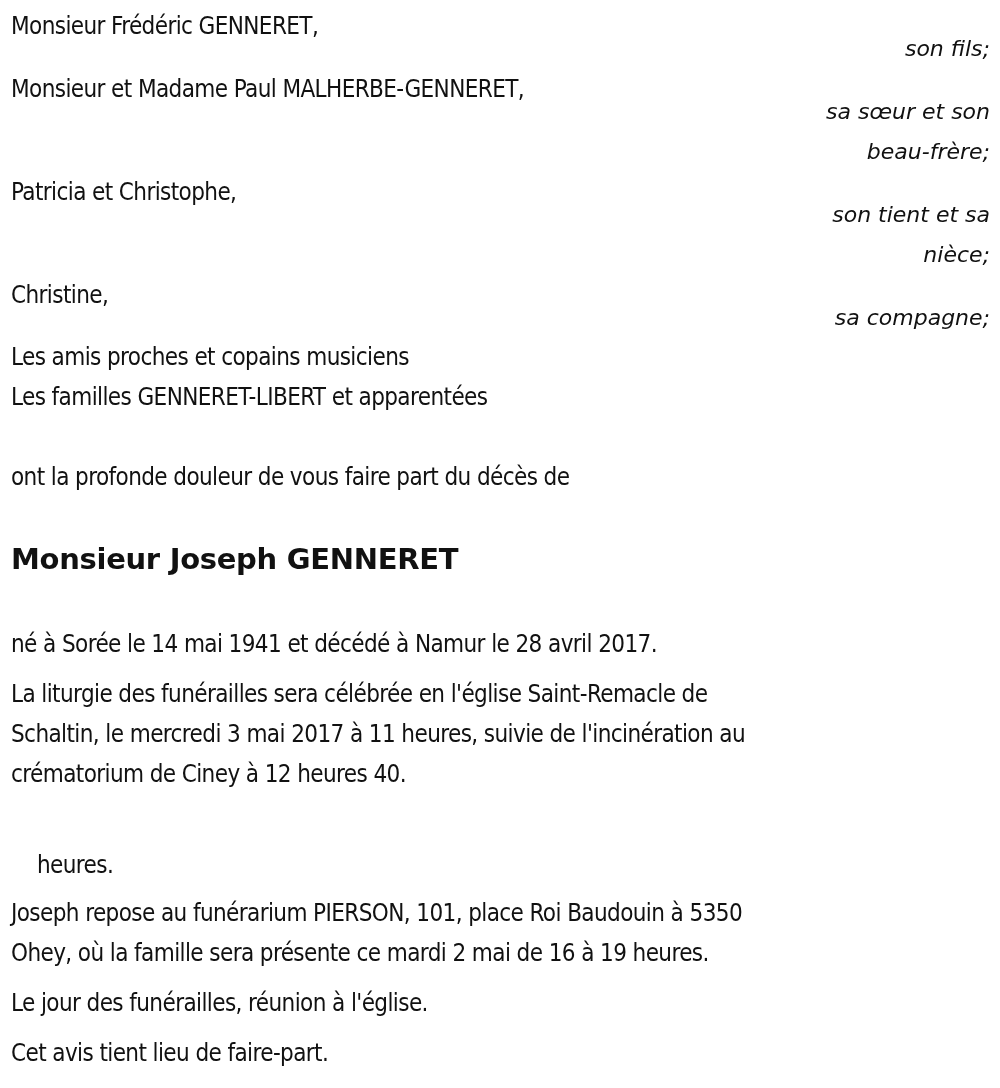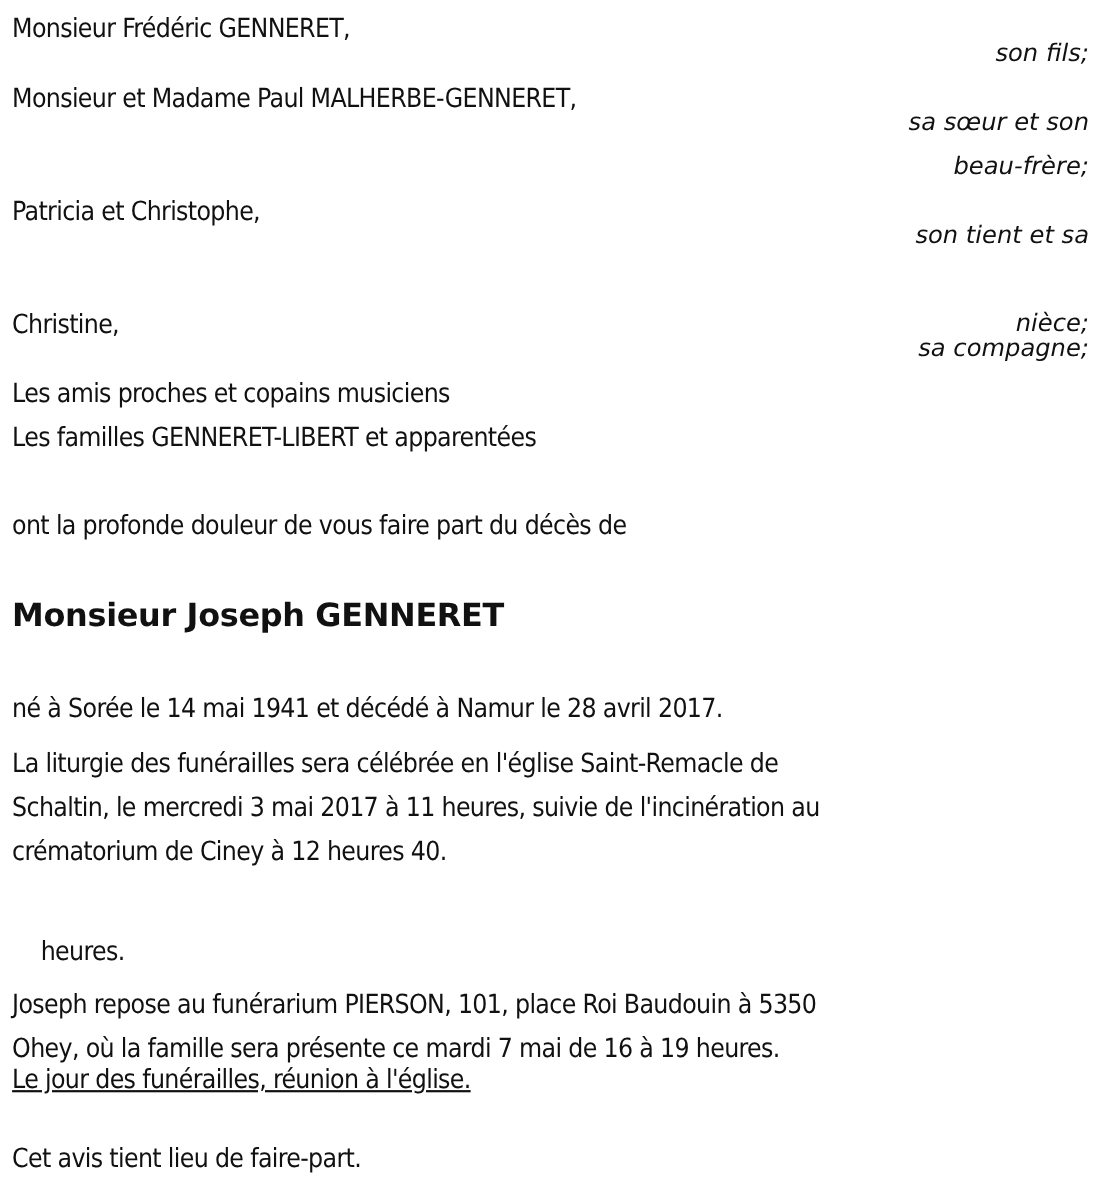--- a/index.html
+++ b/index.html
@@ -36,40 +36,40 @@
 
   <div class="t" style="top:6px;">Monsieur Frédéric GENNERET,</div>
   <div class="r" style="top:29px;">son fils;</div>
 
   <div class="t" style="top:69px;">Monsieur et Madame Paul MALHERBE-GENNERET,</div>
   <div class="r" style="top:92px;">sa sœur et son</div>
   <div class="r" style="top:132px;">beau-frère;</div>
 
   <div class="t" style="top:172px;">Patricia et Christophe,</div>
   <div class="r" style="top:195px;">son tient et sa</div>
-  <div class="r" style="top:235px;margin-top:40px;">nièce;</div>
+  <div class="r" style="top:235px;">nièce;</div>
 
   <div class="t" style="top:275px;">Christine,</div>
   <div class="r" style="top:298px;">sa compagne;</div>
 
   <div class="t" style="top:337px;">Les amis proches et copains musiciens</div>
   <div class="t" style="top:377px;">Les familles GENNERET-LIBERT et apparentées</div>
 
   <div class="t" style="top:457px;">ont la profonde douleur de vous faire part du décès de</div>
 
   <div class="title">Monsieur Joseph GENNERET</div>
 
   <div class="t" style="top:624px;">né à Sorée le 14 mai 1941 et décédé à Namur le 28 avril 2017.</div>
 
   <div class="t" style="top:674px;">La liturgie des funérailles sera célébrée en l'église Saint-Remacle de</div>
   <div class="t" style="top:714px;">Schaltin, le mercredi 3 mai 2017 à 11 heures, suivie de l'incinération au</div>
   <div class="t" style="top:754px;">crématorium de Ciney à 12 heures 40.</div>
 
   <div class="t" style="top:845px;margin-left:26px;">heures.</div>
 
   <div class="t" style="top:893px;">Joseph repose au funérarium PIERSON, 101, place Roi Baudouin à 5350</div>
-  <div class="t" style="top:933px;">Ohey, où la famille sera présente ce mardi 7 mai de 16 à 19 heures.</div>
+  <div class="t" style="top:933px;">Ohey, où la famille sera présente ce mardi 2 mai de 16 à 19 heures.</div>
 
-  <div class="t" style="top:961px;text-decoration:underline;">Le jour des funérailles, réunion à l'église.</div>
+  <div class="t" style="top:983px;">Le jour des funérailles, réunion à l'église.</div>
 
   <div class="t" style="top:1033px;">Cet avis tient lieu de faire-part.</div>
 
 </div>
 
 </body></html>

